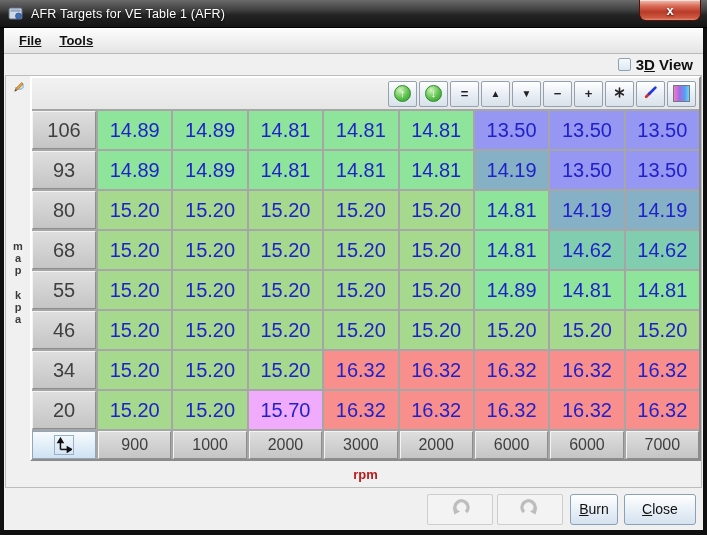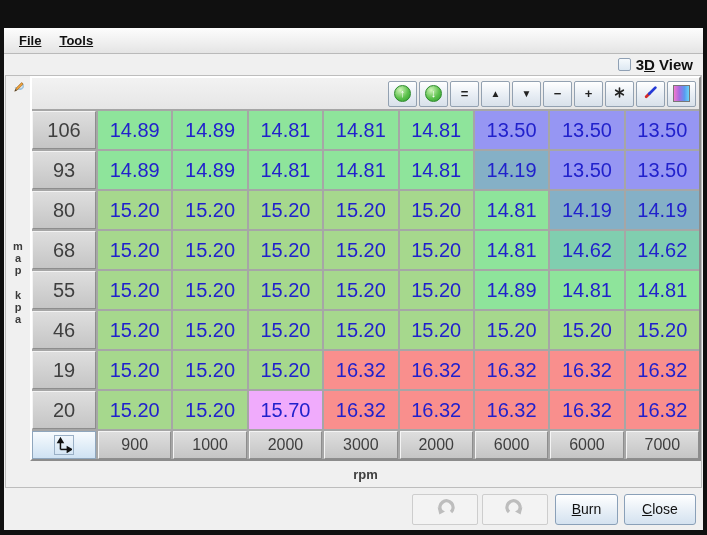--- a/index.html
+++ b/index.html
@@ -76,46 +76,59 @@
     font-size:20px;color:#3f3f3f;
     background:linear-gradient(#dedede,#c5c5c5);
     border:1px solid;border-color:#f4f4f4 #8d8d8d #8d8d8d #f4f4f4;cursor:pointer;}
   .xcell{font-size:16px;}
   .corner{display:flex;align-items:center;justify-content:center;
     background:linear-gradient(#f7fbfe,#cfe2f3);
     border:1px solid #8fa6bd;cursor:pointer;}
   .corner .icon-box{border:1px solid #9ab0c6;padding:1px;display:flex;}
 
   .rpm-label{height:26px;display:flex;align-items:center;justify-content:center;
-    font-size:13px;font-weight:bold;color:#404040;}
+    font-size:13px;font-weight:bold;color:#b91c1c;}
 
   
   .button-bar{flex:1;display:flex;align-items:center;justify-content:flex-end;
     gap:4px;padding-right:7px;}
   .icon-btn{width:66px;height:31px;border:1px solid #cdcdcd;border-radius:2px;
     background:#f3f3f3;display:flex;align-items:center;justify-content:center;padding:0;}
   .action-btn{height:31px;border:1px solid #8aa0b8;border-radius:3px;
     background:linear-gradient(#ffffff,#e9f0f7 50%,#d4e2f0);
     font-family:"Liberation Sans",sans-serif;font-size:14px;color:#111;
     cursor:pointer;}
-  .burn{width:63px;margin-left:3px;}
+  .burn{width:48px;margin-left:3px;}
   .closef{width:72px;margin-left:2px;}
 
   
   .tooltip{position:absolute;left:297px;top:171px;z-index:10;
     background:#ececec;border:1px solid #7d7d7d;padding:2px 7px 3px 7px;
     font-size:12px;color:#1b1b1b;white-space:nowrap;
     box-shadow:1px 1px 2px rgba(0,0,0,.25);}
   u{text-decoration:underline;}
 </style>
 </head>
 <body>
 
 <div class="window">
 
+  <div class="titlebar">
+    <div class="app-icon">
+      <svg viewBox="0 0 16 16" width="16" height="16">
+        <rect x="1" y="2" width="13" height="11" rx="1.5" fill="#cfd8e4" stroke="#5b6c84"></rect>
+        <rect x="2.5" y="3.5" width="10" height="2.2" fill="#8fa6c0"></rect>
+        <circle cx="10.5" cy="10" r="3" fill="#3f6fb5" stroke="#24477c" stroke-width=".6"></circle>
+      </svg>
+    </div>
+    <div class="title-text">AFR Targets for VE Table 1 (AFR)</div>
+    <div class="close-btn">
+      <span>x</span>
+    </div>
+  </div>
 
   <div class="client">
 
     <div class="menubar">
       <div class="menu-item"><u>F</u>ile</div>
       <div class="menu-item"><u>T</u>ools</div>
     </div>
 
     <div class="subbar">
       <label class="view3d">
@@ -242,21 +255,21 @@
               <div class="cell" style="background: rgb(142, 228, 155); color: rgb(33, 33, 204);">14.81</div>
               <div class="hcell">46</div>
               <div class="cell" style="background: rgb(166, 216, 141); color: rgb(33, 33, 204);">15.20</div>
               <div class="cell" style="background: rgb(166, 216, 141); color: rgb(33, 33, 204);">15.20</div>
               <div class="cell" style="background: rgb(166, 216, 141); color: rgb(33, 33, 204);">15.20</div>
               <div class="cell" style="background: rgb(166, 216, 141); color: rgb(33, 33, 204);">15.20</div>
               <div class="cell" style="background: rgb(166, 216, 141); color: rgb(33, 33, 204);">15.20</div>
               <div class="cell" style="background: rgb(166, 216, 141); color: rgb(33, 33, 204);">15.20</div>
               <div class="cell" style="background: rgb(166, 216, 141); color: rgb(33, 33, 204);">15.20</div>
               <div class="cell" style="background: rgb(166, 216, 141); color: rgb(33, 33, 204);">15.20</div>
-              <div class="hcell">19</div>
+              <div class="hcell">34</div>
               <div class="cell" style="background: rgb(166, 216, 141); color: rgb(33, 33, 204);">15.20</div>
               <div class="cell" style="background: rgb(166, 216, 141); color: rgb(33, 33, 204);">15.20</div>
               <div class="cell" style="background: rgb(166, 216, 141); color: rgb(33, 33, 204);">15.20</div>
               <div class="cell" style="background: rgb(249, 143, 141); color: rgb(33, 33, 204);">16.32</div>
               <div class="cell" style="background: rgb(249, 143, 141); color: rgb(33, 33, 204);">16.32</div>
               <div class="cell" style="background: rgb(249, 143, 141); color: rgb(33, 33, 204);">16.32</div>
               <div class="cell" style="background: rgb(249, 143, 141); color: rgb(33, 33, 204);">16.32</div>
               <div class="cell" style="background: rgb(249, 143, 141); color: rgb(33, 33, 204);">16.32</div>
               <div class="hcell">20</div>
               <div class="cell" style="background: rgb(166, 216, 141); color: rgb(33, 33, 204);">15.20</div>

